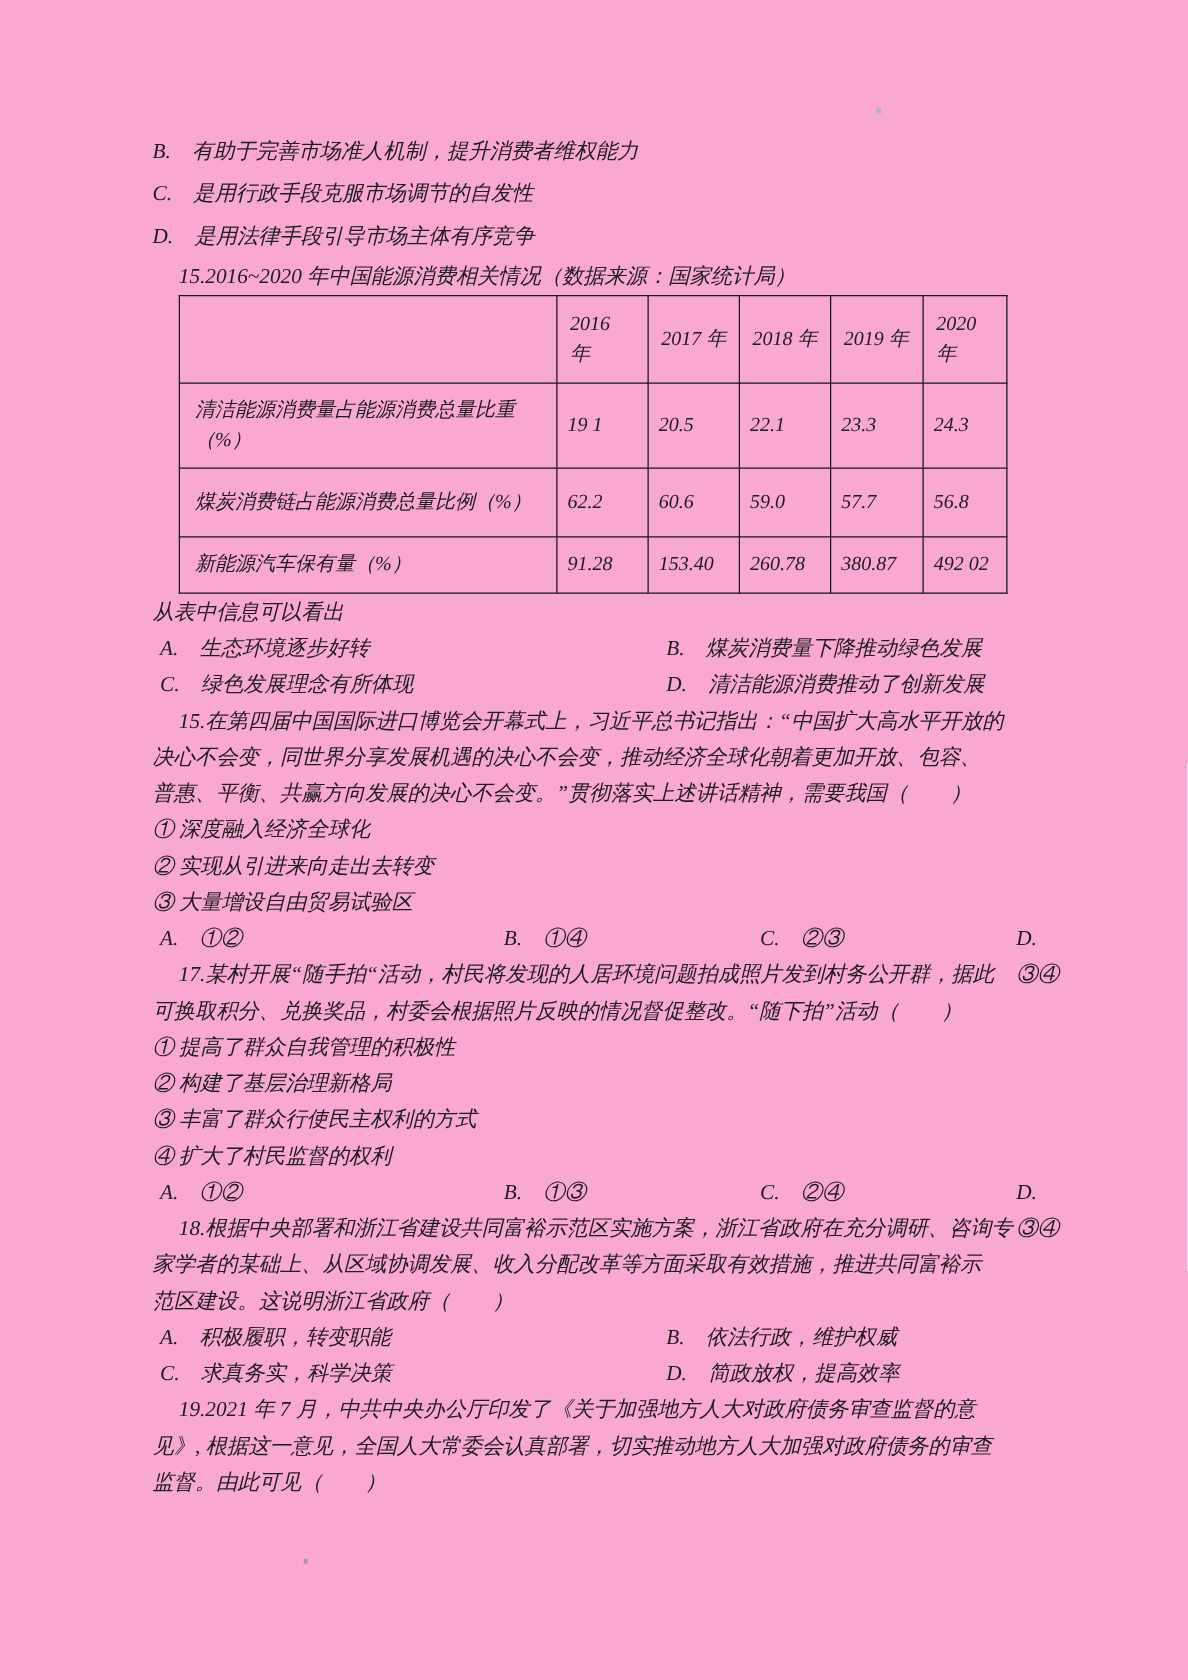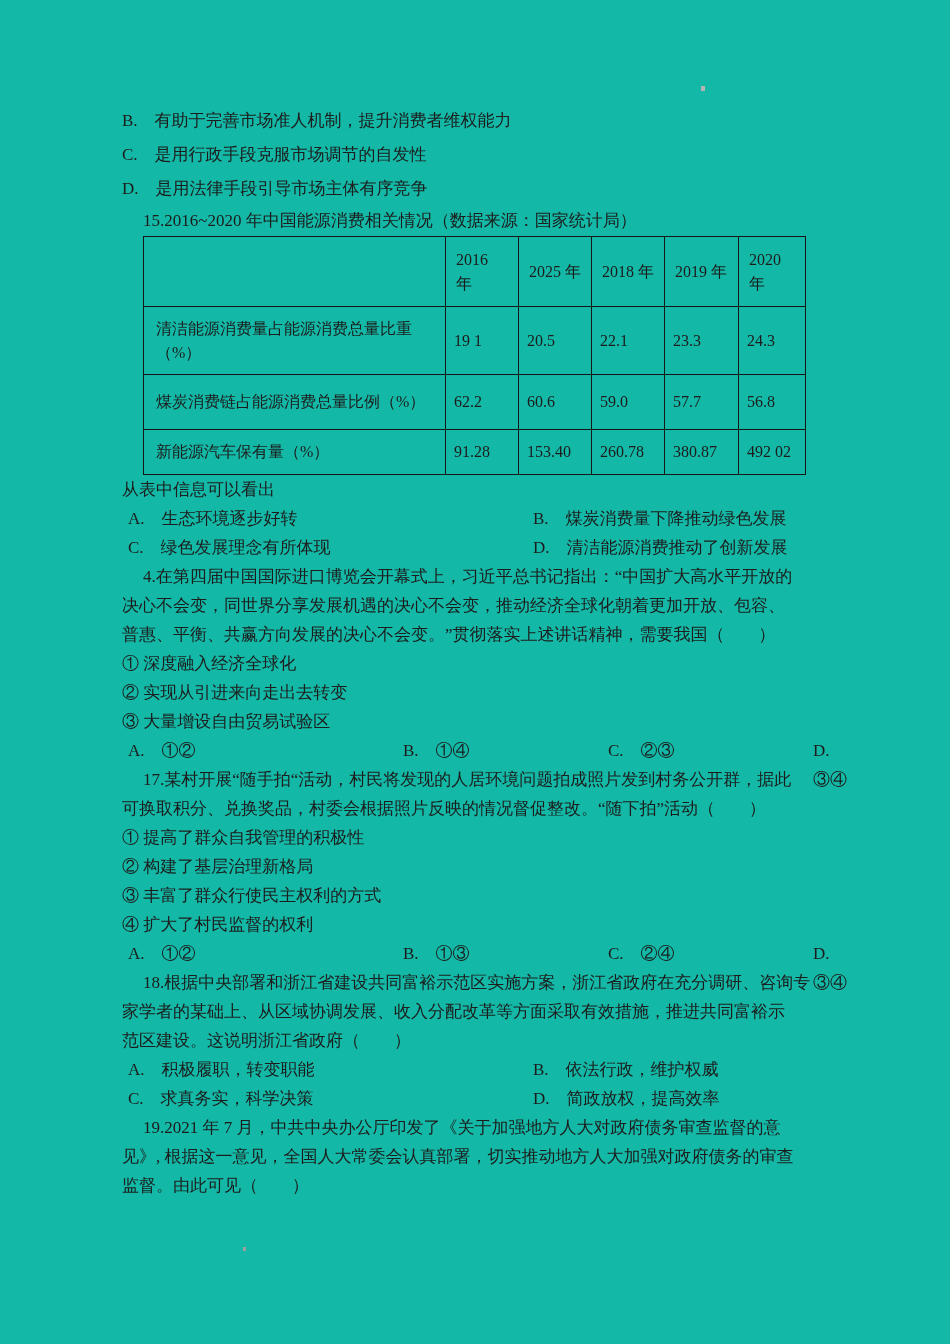--- a/index.html
+++ b/index.html
@@ -1,18 +1,18 @@
 <!DOCTYPE html>
 <html lang="zh"><head>
 <meta charset="utf-8">
 <style>
   * { margin:0; padding:0; box-sizing:border-box; }
   html,body { width:950px; height:1344px; background:#ffffff; overflow:hidden; }
   body { font-family:"Liberation Serif","DejaVu Serif",serif; color:#1c1c1c; }
-  .page { position:relative; width:950px; height:1344px; background:#14b8a6; }
+  .page { position:relative; width:950px; height:1344px; background:#f9a8d4;font-style:italic; }
   .content { position:absolute; left:122px; top:104px; width:716px; font-size:17px; }
   .ln { white-space:pre-line; line-height:29px; }
   .q14-ln { line-height:34px; }
   .stem15 { line-height:30px; }
   .qnum { padding-left:21px; }
   .opt-row { position:relative; height:29px; }
   .opt { position:absolute; top:0; white-space:pre-line; line-height:29px; }
   .oa  { left:6px; }
   .ob2 { left:411px; }
   .ob4 { left:281px; }
@@ -52,21 +52,21 @@
           <col style="width:73px">
         <col style="width:73px">
           <col style="width:74px">
           <col style="width:67px">
       </colgroup>
       <tbody>
         <tr class="hrow">
           <td class="lbl"></td>
           <td class="hdr">2016
 年</td>
-          <td class="hdr">2025 年</td>
+          <td class="hdr">2017 年</td>
           <td class="hdr">2018 年</td>
           <td class="hdr">2019 年</td>
           <td class="hdr">2020
 年</td>
         </tr>
         <tr class="r1">
           <td class="lbl">清洁能源消费量占能源消费总量比重
 （%）</td>
           <td class="val">19 1</td>
           <td class="val">20.5</td>
@@ -96,21 +96,21 @@
     <div class="ln">从表中信息可以看出</div>
     <div class="opt-row">
       <span class="opt oa">A.　生态环境逐步好转</span>
       <span class="opt ob2">B.　煤炭消费量下降推动绿色发展</span>
     </div>
     <div class="opt-row">
       <span class="opt ob2">D.　清洁能源消费推动了创新发展</span>
       <span class="opt oa">C.　绿色发展理念有所体现</span>
     </div>
 
-    <div class="ln qnum">4.在第四届中国国际进口博览会开幕式上，习近平总书记指出：“中国扩大高水平开放的</div>
+    <div class="ln qnum">15.在第四届中国国际进口博览会开幕式上，习近平总书记指出：“中国扩大高水平开放的</div>
     <div class="ln">决心不会变，同世界分享发展机遇的决心不会变，推动经济全球化朝着更加开放、包容、</div>
     <div class="ln">普惠、平衡、共赢方向发展的决心不会变。”贯彻落实上述讲话精神，需要我国（　　）</div>
     <div class="ln">① 深度融入经济全球化</div>
     <div class="ln">② 实现从引进来向走出去转变</div>
     <div class="ln">③ 大量增设自由贸易试验区</div>
     <div class="opt-row">
       <span class="opt oa">A.　①②</span>
       <span class="opt ob4">B.　①④</span>
       <span class="opt oc4">C.　②③</span>
       <span class="opt od4">D.　③④</span>

